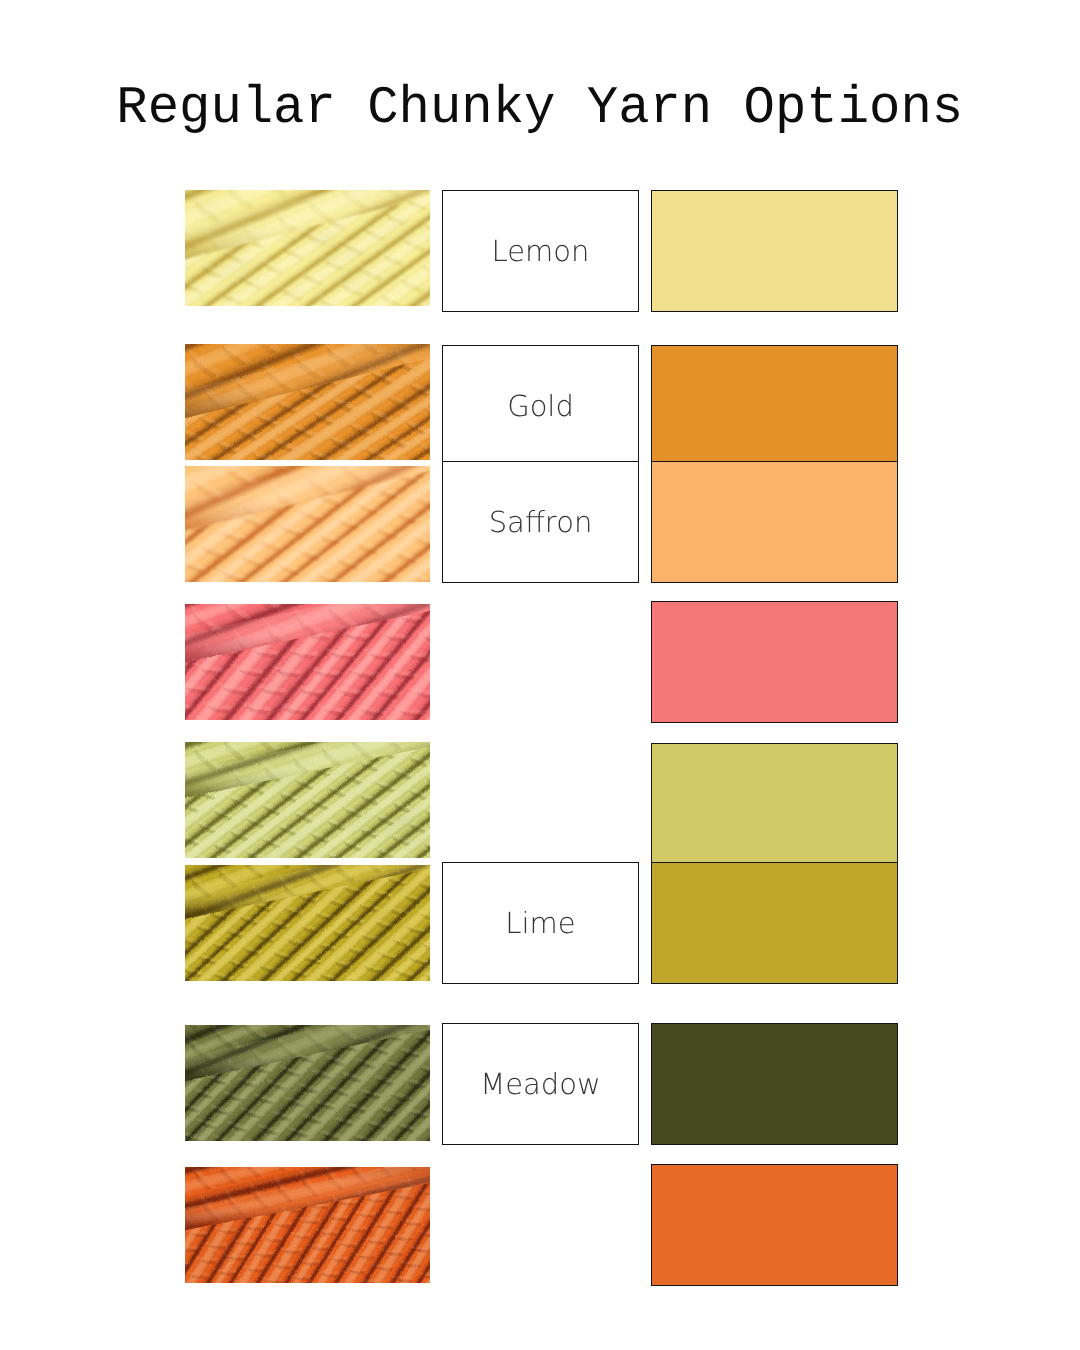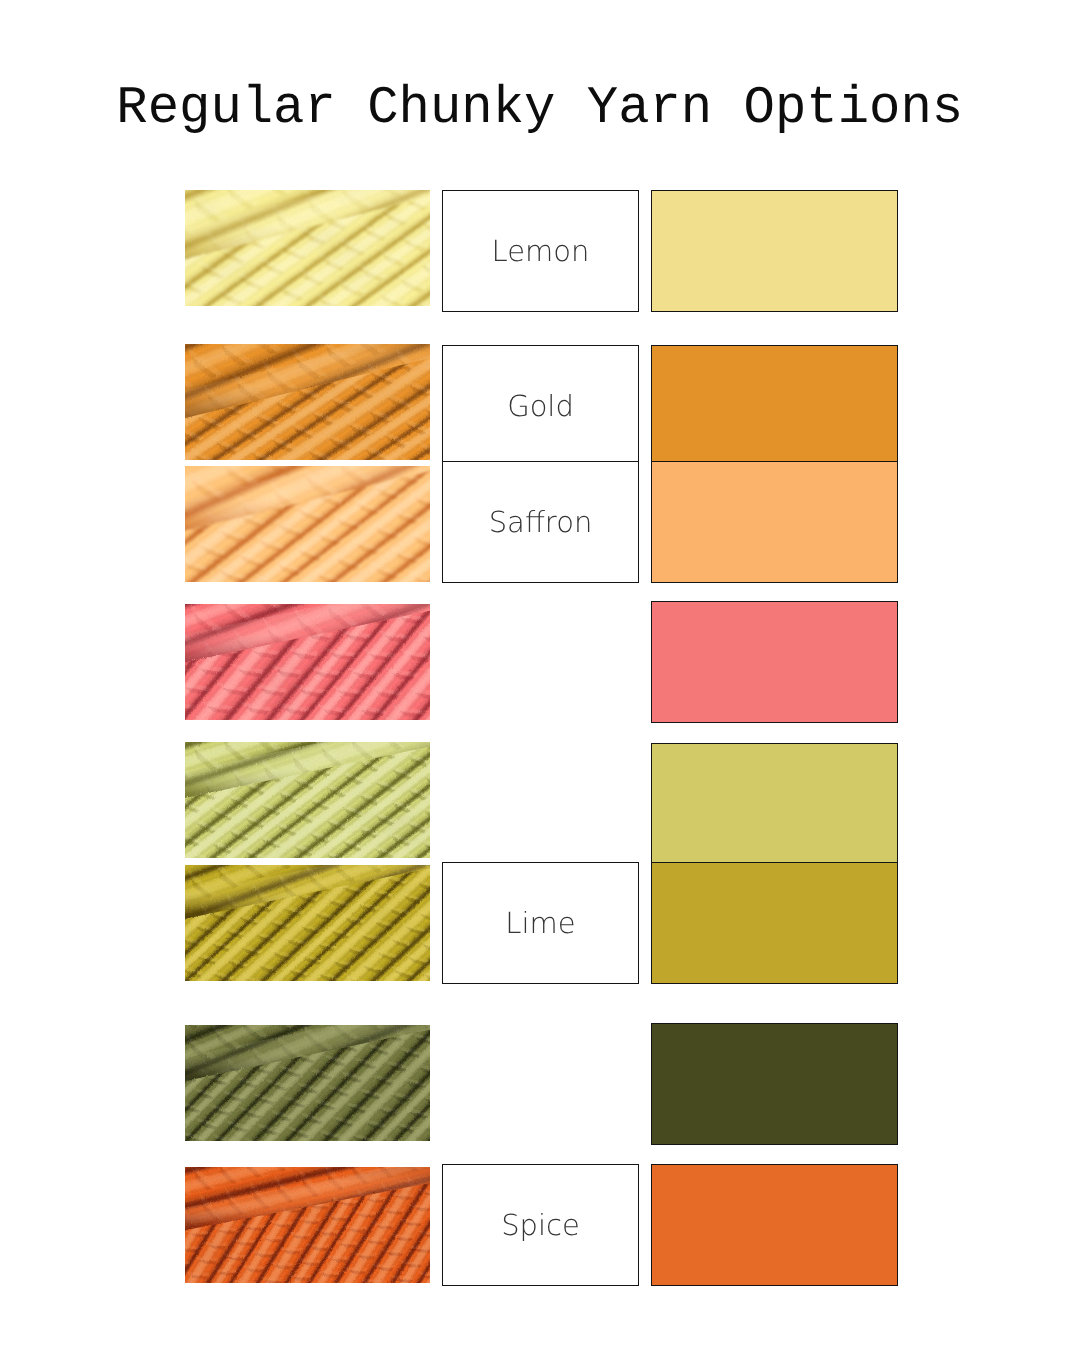--- a/index.html
+++ b/index.html
@@ -2475,20 +2475,23 @@
                 </g>
               </g>
 <g filter="url(#fzy83)">
   <path d="M -10 33.5 L 255 -22.2 L 255 2.3 L -10 58.0 Z" fill="url(#smy83)"></path>
 </g>
 </g>
 <rect width="245" height="116" filter="url(#lty83)" opacity="0.20" style="mix-blend-mode:multiply"></rect>
 <rect width="245" height="116" filter="url(#gry83)" opacity="0.50"></rect>
 </svg>
         </div>
+        <div class="namebox" style="left:442px;top:0;width:197px;height:122px;">
+          <span>Meadow</span>
+        </div>
         <div class="sw" style="left:651px;top:0;width:247px;height:122px;background:#474A1E;"></div>
       </div>
       <div class="row" style="top: 1164.4px; height: 122px;">
         <div class="ph" style="left:185px;top:2.5px;width:245px;height:116px;">
 <svg width="245" height="116" viewBox="0 0 245 116" preserveAspectRatio="none" style="filter:saturate(1.06) brightness(0.9555)">
 <defs>
  <filter id="fzy97" x="-25%" y="-25%" width="150%" height="150%">
   <feTurbulence type="fractalNoise" baseFrequency="0.55 0.28" numOctaves="2" seed="97" result="n1"></feTurbulence>
   <feDisplacementMap in="SourceGraphic" in2="n1" scale="2.4" xChannelSelector="R" yChannelSelector="G" result="d1"></feDisplacementMap>
   <feTurbulence type="fractalNoise" baseFrequency="1.8 0.9" numOctaves="2" seed="100" result="n2"></feTurbulence>
@@ -2824,19 +2827,16 @@
                 </g>
               </g>
 <g filter="url(#fzy97)">
   <path d="M -10 42.6 L 255 -8.5 L 255 13.9 L -10 65.0 Z" fill="url(#smy97)"></path>
 </g>
 </g>
 <rect width="245" height="116" filter="url(#lty97)" opacity="0.20" style="mix-blend-mode:multiply"></rect>
 <rect width="245" height="116" filter="url(#gry97)" opacity="0.50"></rect>
 </svg>
         </div>
-        <div class="namebox" style="left:442px;top:0;width:197px;height:122px;">
-          <span>Spice</span>
-        </div>
         <div class="sw" style="left:651px;top:0;width:247px;height:122px;background:#E66B27;"></div>
       </div>
     </div>
 </div>
 
 </body></html>

